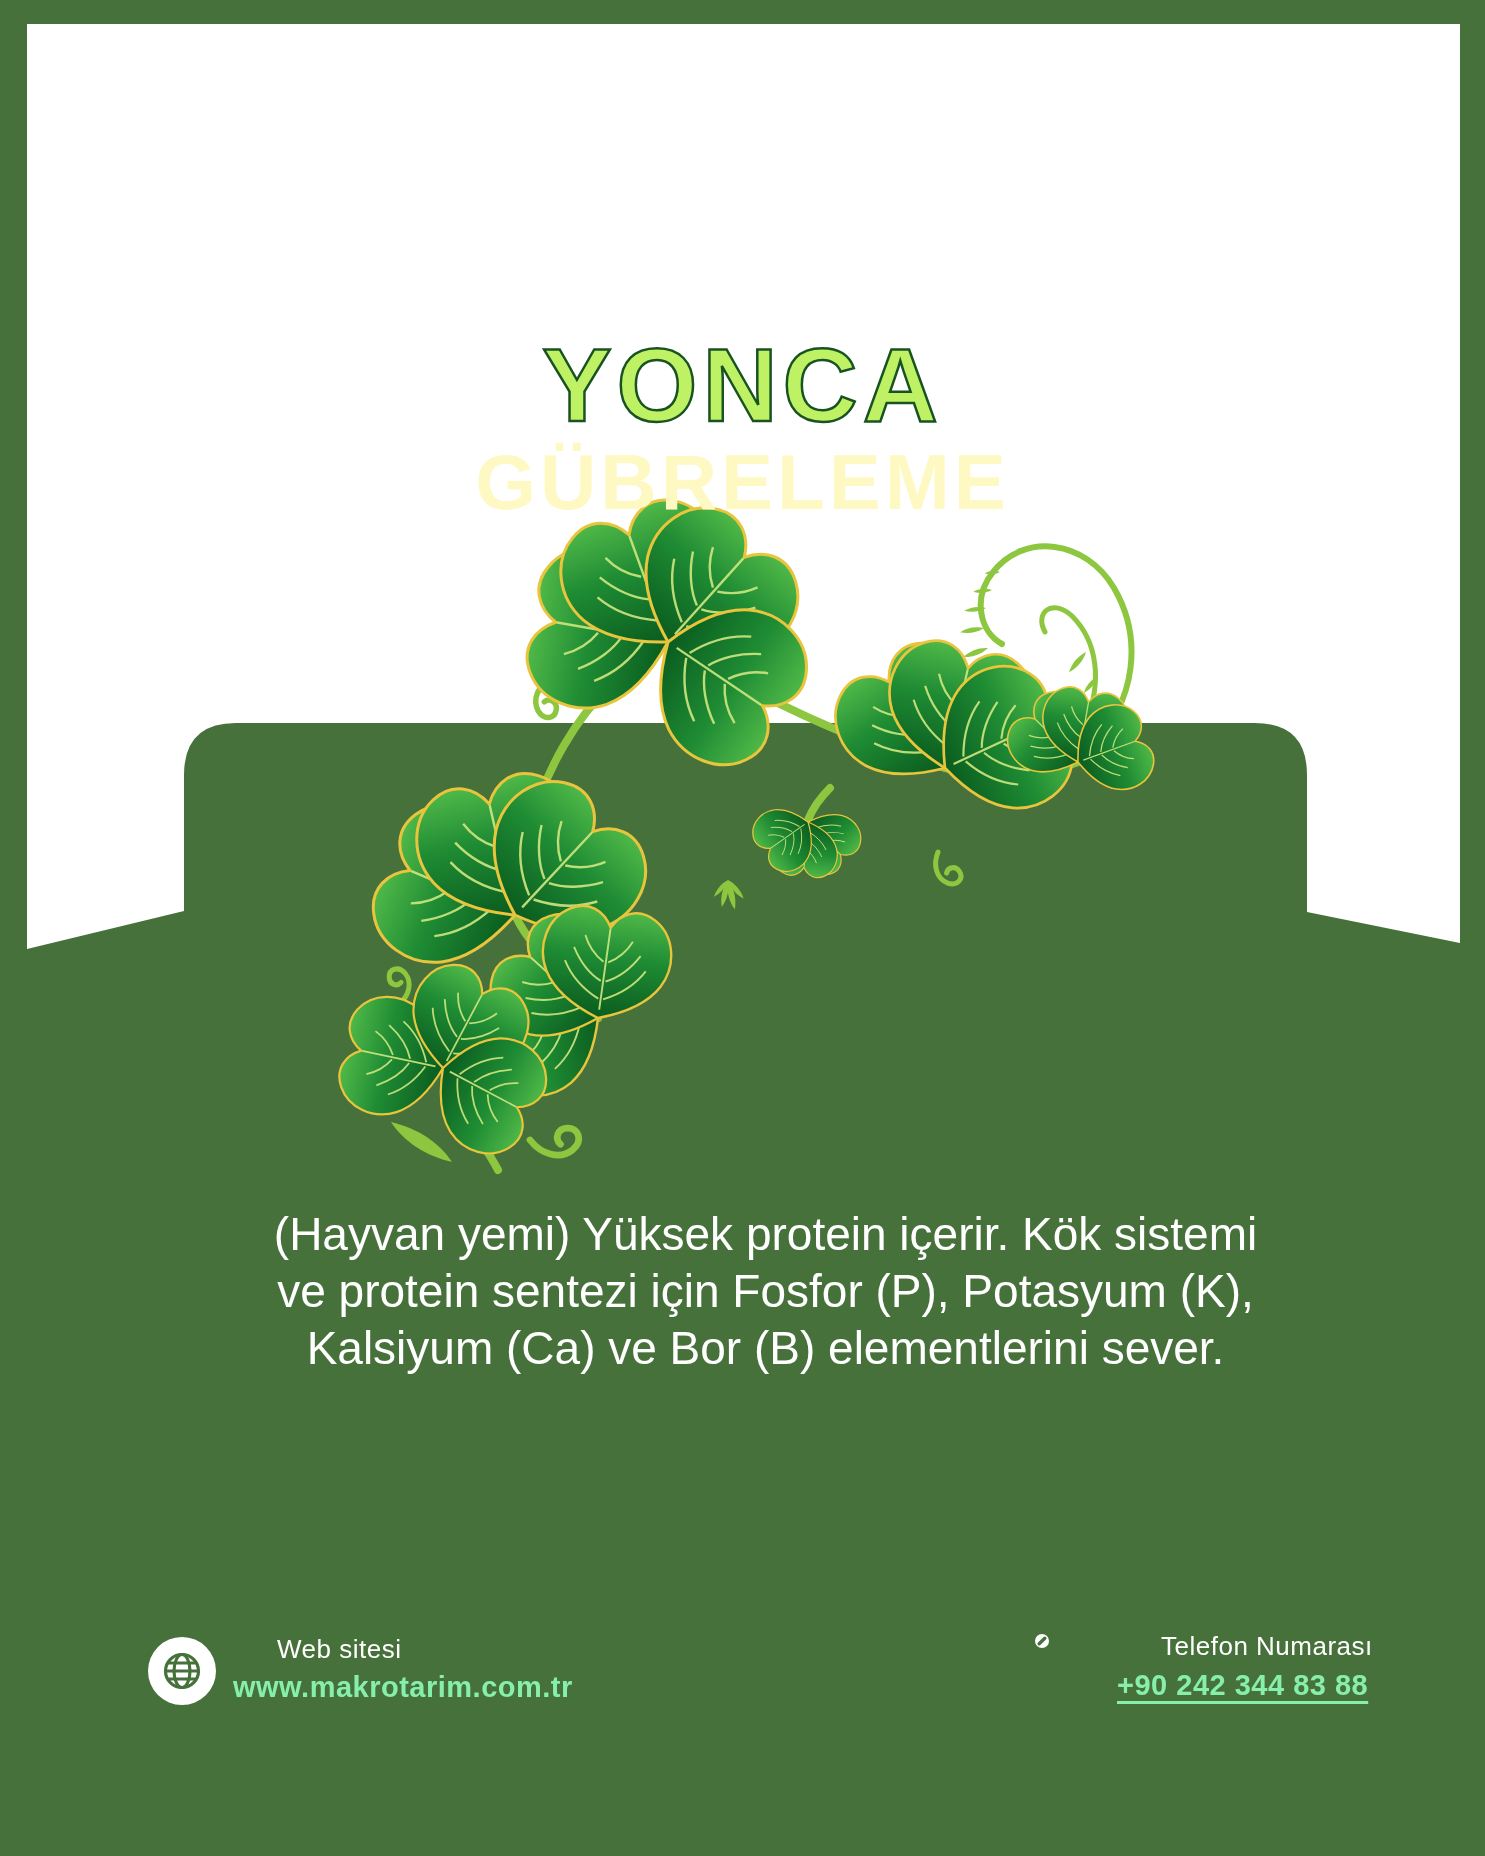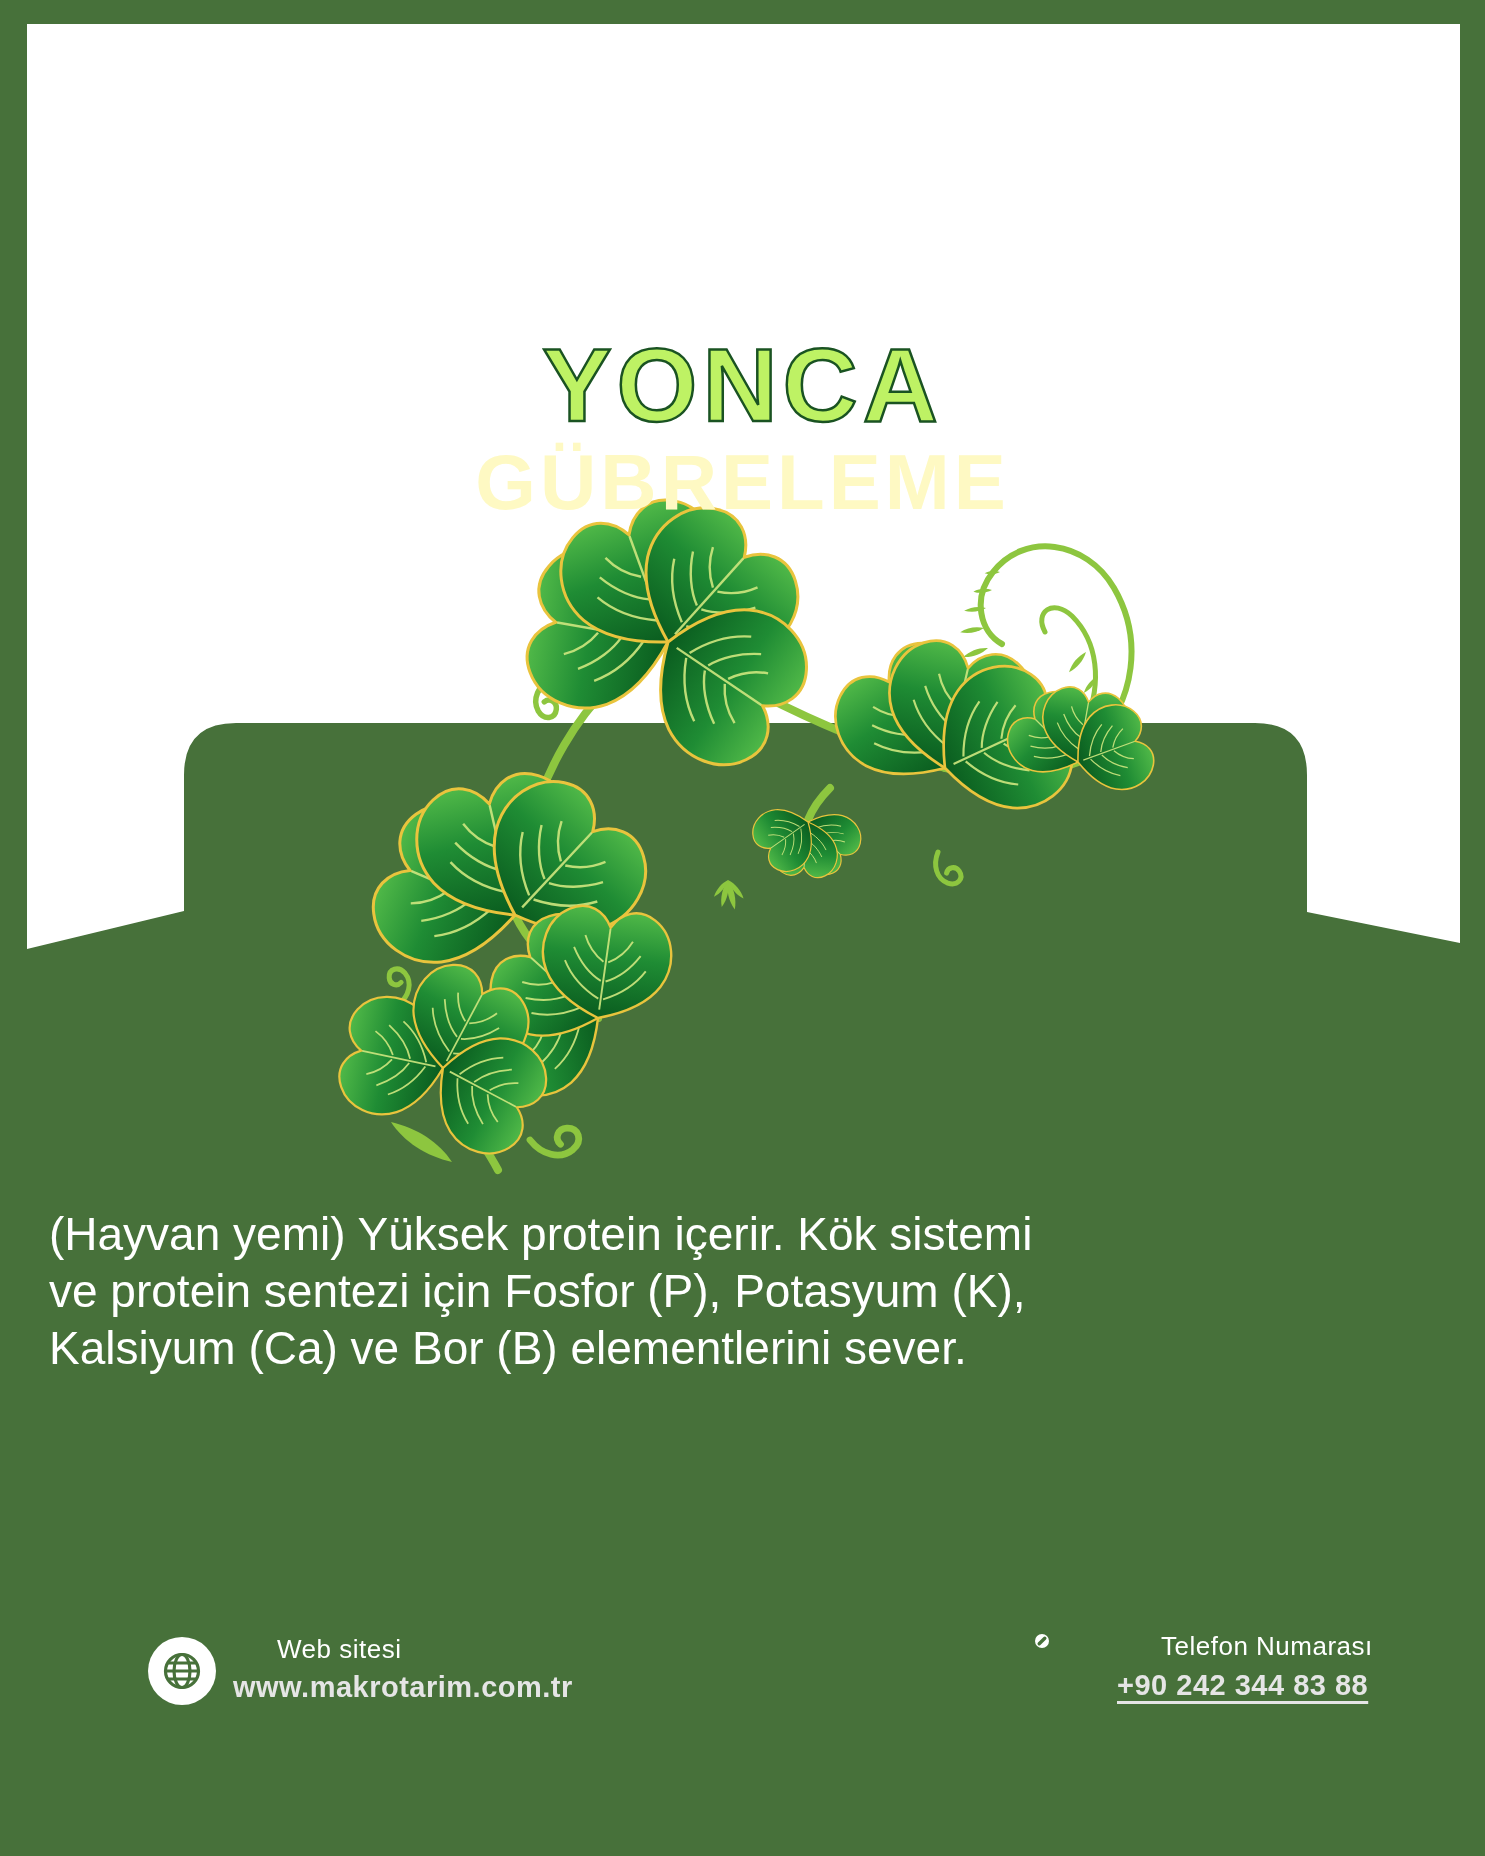--- a/index.html
+++ b/index.html
@@ -22,31 +22,31 @@
   }
   .subtitle{
     left:0;right:0;top:378px;
     text-align:center;
     font-size:78px;font-weight:700;letter-spacing:4px;
     color:#fef9c3;
     line-height:1;
   }
   .body-text{
     left:27px;right:25px;top:1206px;
-    text-align:left;
+    text-align:center;
     color:#ffffff;
     font-size:46px;font-weight:300;
     transform:translateX(22px);
   }
   .body-text div{line-height:57px;}
   .footer-label{
     color:#ffffff;font-size:26px;font-weight:400;line-height:1.1;letter-spacing:0.5px;margin-left:44px;
   }
   .footer-strong{
-    color:#e5e5e5;font-size:29px;font-weight:700;line-height:1.1;letter-spacing:0.5px;
+    color:#86efac;font-size:29px;font-weight:700;line-height:1.1;letter-spacing:0.5px;
   }
   .underlined{
     text-decoration:underline;
     text-decoration-thickness:3px;
     text-underline-offset:6px;
   }
   .web-label{left:233px;top:1635px;}
   .web-url{left:233px;top:1672px;}
   .tel-label{left:1117px;top:1632px;}
   .tel-number{left:1117px;top:1670px;}

